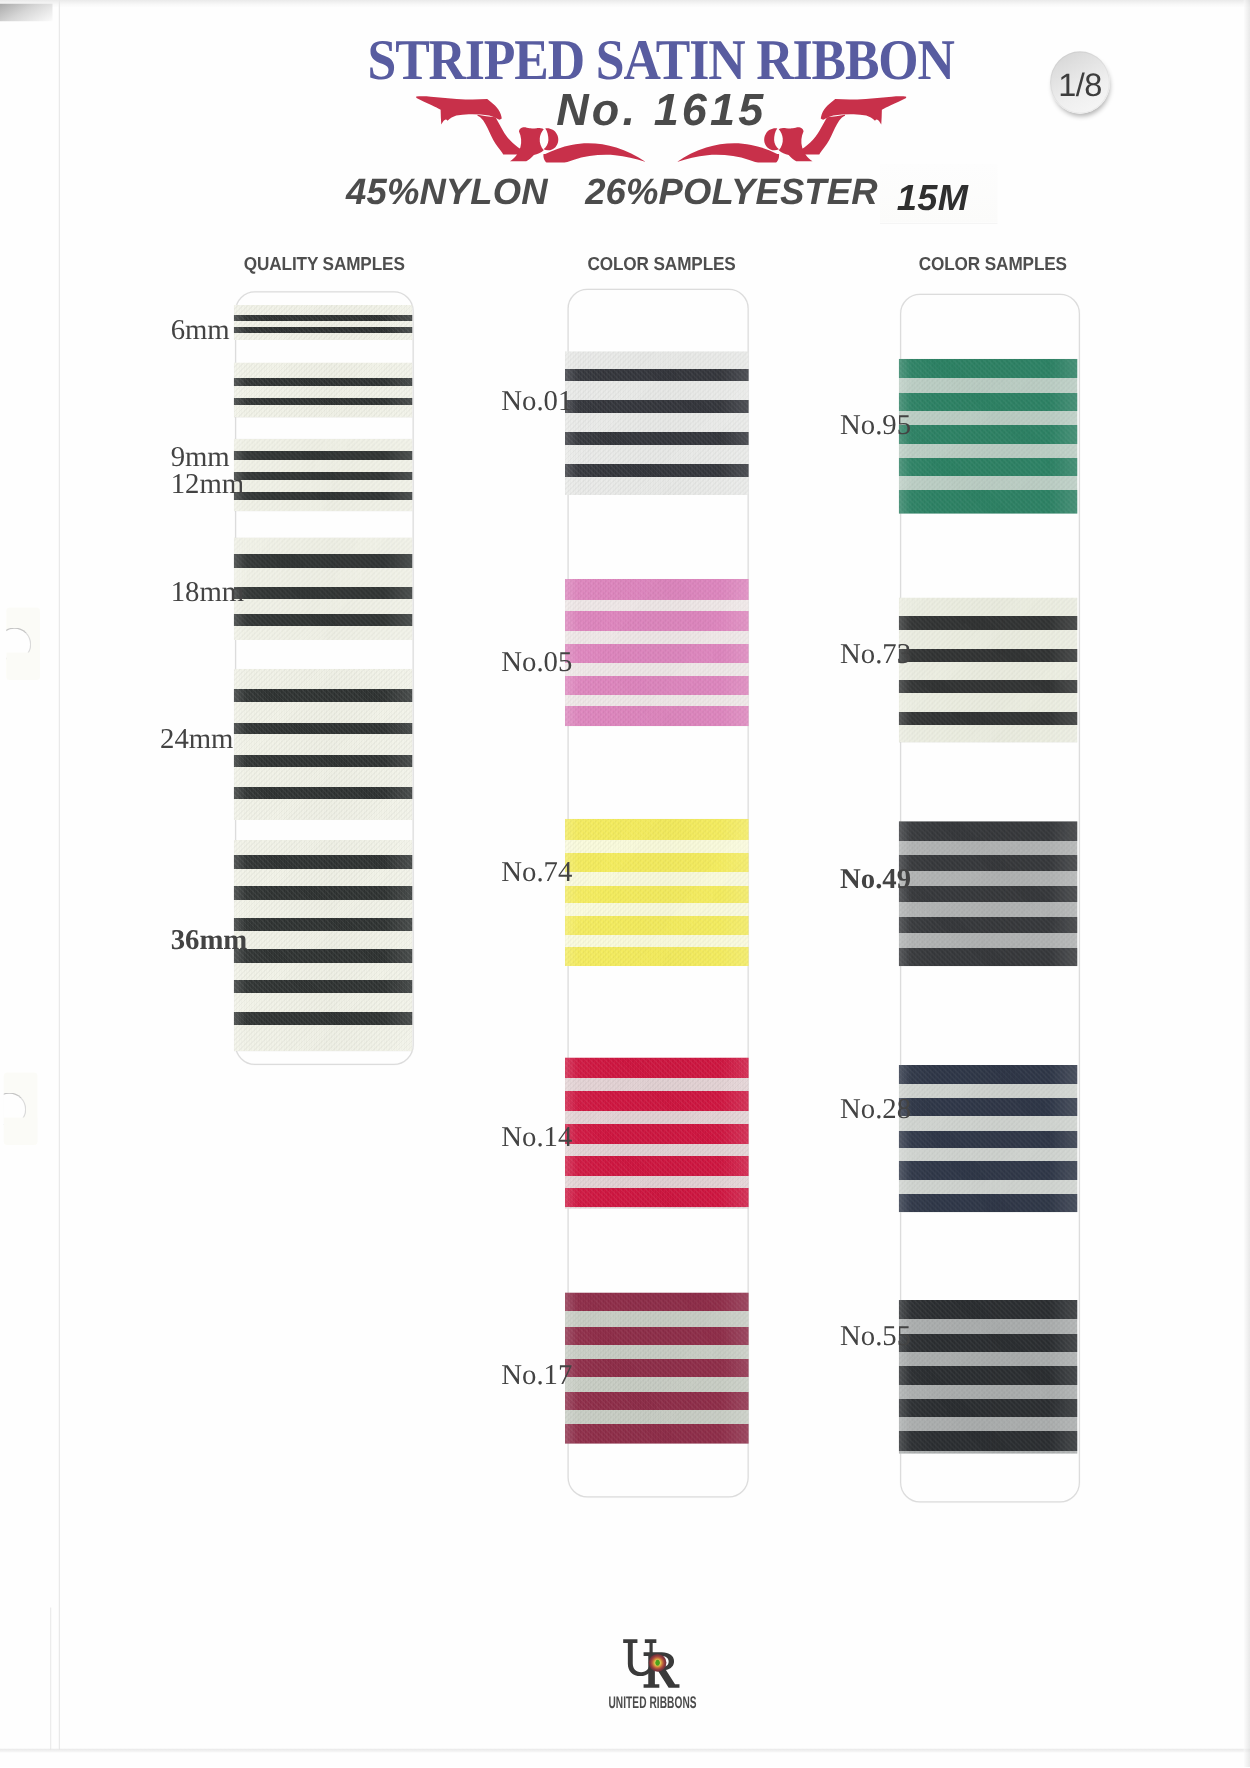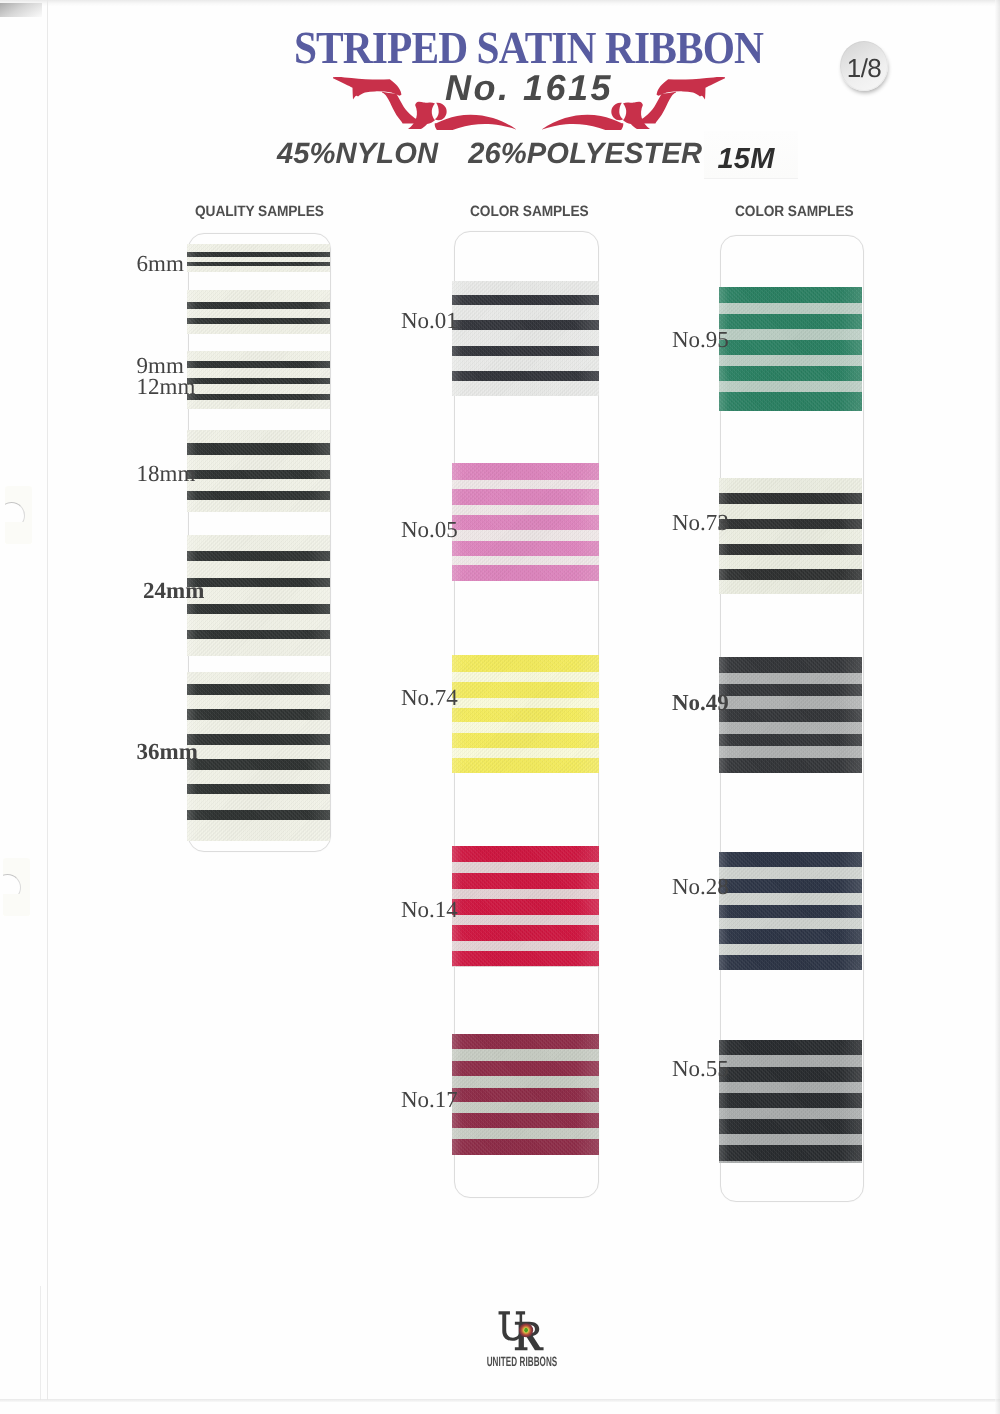--- a/index.html
+++ b/index.html
@@ -262,21 +262,21 @@
       <div class="lbl" style="top: 374.3px; left: 136.5px;">12mm</div>
       <div class="ribbon" style="left: 187px; top: 429.6px; width: 143px; height: 82.4px;">
         <div class="weave" style="background-image:linear-gradient(to bottom,#f1f2e7 0.00px,#f1f2e7 13.40px,#2e3231 13.40px,#2e3231 24.80px,#f1f2e7 24.80px,#f1f2e7 39.60px,#2e3231 39.60px,#2e3231 49.10px,#f1f2e7 49.10px,#f1f2e7 60.80px,#2e3231 60.80px,#2e3231 70.40px,#f1f2e7 70.40px,#f1f2e7 100%);"></div>
         <div class="sheen"></div>
       </div>
       <div class="lbl" style="top: 461.2px; left: 136.5px;">18mm</div>
       <div class="ribbon" style="left: 187px; top: 535.4px; width: 143px; height: 120.3px;">
         <div class="weave" style="background-image:linear-gradient(to bottom,#f1f2e7 0.00px,#f1f2e7 16.40px,#2e3231 16.40px,#2e3231 26.30px,#f1f2e7 26.30px,#f1f2e7 43.10px,#2e3231 43.10px,#2e3231 52.00px,#f1f2e7 52.00px,#f1f2e7 68.90px,#2e3231 68.90px,#2e3231 78.80px,#f1f2e7 78.80px,#f1f2e7 94.60px,#2e3231 94.60px,#2e3231 104.00px,#f1f2e7 104.00px,#f1f2e7 100%);"></div>
         <div class="sheen"></div>
       </div>
-      <div class="lbl" style="top: 577.9px; left: 143px; font-weight: bold;">24mm</div>
+      <div class="lbl" style="top: 577.9px; left: 128px;">24mm</div>
       <div class="ribbon" style="left: 187px; top: 672.4px; width: 143px; height: 168.7px;">
         <div class="weave" style="background-image:linear-gradient(to bottom,#f1f2e7 0.00px,#f1f2e7 12.10px,#2e3231 12.10px,#2e3231 22.80px,#f1f2e7 22.80px,#f1f2e7 37.00px,#2e3231 37.00px,#2e3231 47.70px,#f1f2e7 47.70px,#f1f2e7 62.50px,#2e3231 62.50px,#2e3231 72.60px,#f1f2e7 72.60px,#f1f2e7 87.40px,#2e3231 87.40px,#2e3231 98.10px,#f1f2e7 98.10px,#f1f2e7 112.20px,#2e3231 112.20px,#2e3231 122.30px,#f1f2e7 122.30px,#f1f2e7 137.80px,#2e3231 137.80px,#2e3231 147.90px,#f1f2e7 147.90px,#f1f2e7 100%);"></div>
         <div class="sheen"></div>
       </div>
       <div class="lbl" style="top: 738.6px; left: 136.5px; font-weight: bold;">36mm</div>
       <div class="colhead" style="left: 470px; top: 203px;">COLOR SAMPLES</div>
       <div class="card" style="left: 454px; top: 231px; width: 143px; height: 965px;"></div>
       <div class="ribbon" style="left: 452px; top: 281px; width: 147px; height: 115.3px;">
         <div class="weave" style="background-image:linear-gradient(to bottom,#e9eae8 0.00px,#e9eae8 13.80px,#32343a 13.80px,#32343a 23.90px,#e9eae8 23.90px,#e9eae8 39.00px,#32343a 39.00px,#32343a 49.10px,#e9eae8 49.10px,#e9eae8 64.80px,#32343a 64.80px,#32343a 74.90px,#e9eae8 74.90px,#e9eae8 90.00px,#32343a 90.00px,#32343a 100.20px,#e9eae8 100.20px,#e9eae8 100%);"></div>
         <div class="sheen"></div>

